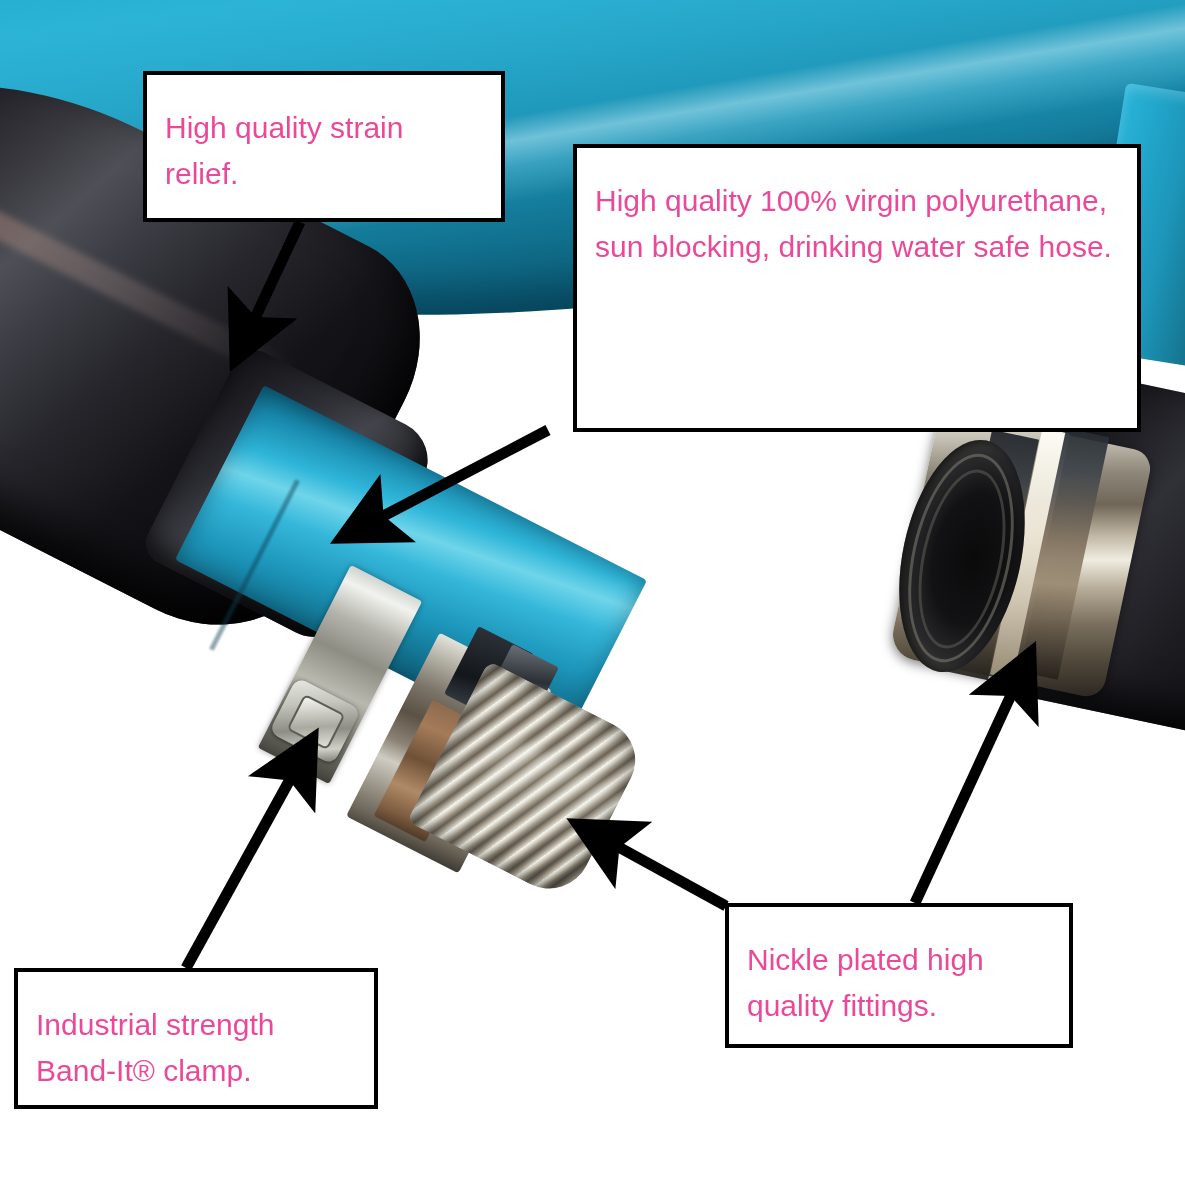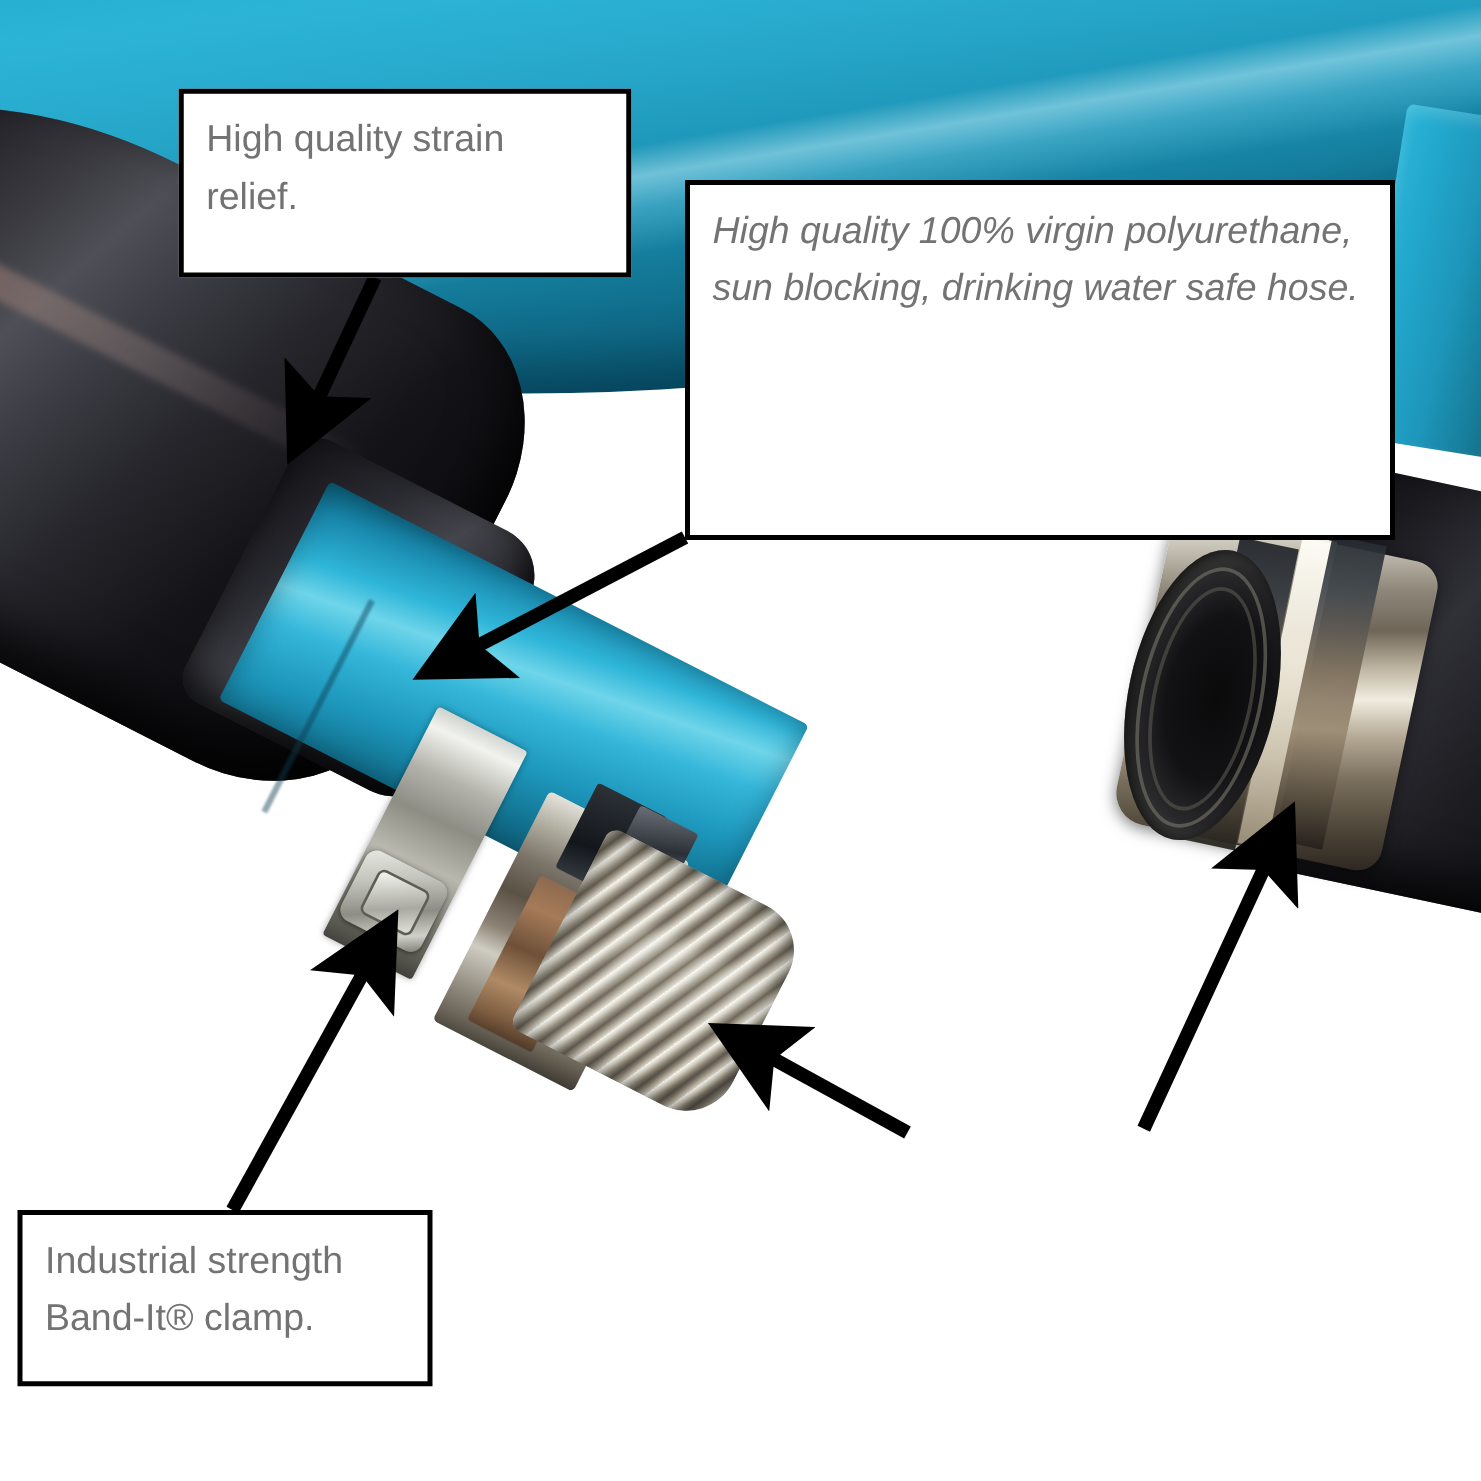--- a/index.html
+++ b/index.html
@@ -323,32 +323,32 @@
 
   
   #arrows{position:absolute;inset:0;}
 
   
   .callout{
     position:absolute;
     background:#ffffff;
     border:4px solid #000000;
     box-sizing:border-box;
-    padding:14px 16px 12px 18px;
-    color:#737373;
+    padding:30px 16px 12px 18px;
+    color:#ec4899;
     font-size:30px;
     line-height:1.52;
     font-family:"Liberation Sans", sans-serif;
   }
   .callout p{margin:0 0 10px 0;}
   .callout p:last-child{margin-bottom:0;}
 
   #callout-strain-relief{left:143px;top:71px;width:362px;height:151px;}
-  #callout-hose{left:548px;top:144px;width:568px;height:288px;font-style:italic;}
-  #callout-clamp{left:14px;top:968px;width:332px;height:141px;}
+  #callout-hose{left:573px;top:144px;width:568px;height:288px;}
+  #callout-clamp{left:14px;top:968px;width:364px;height:141px;}
   #callout-fittings{left:725px;top:903px;width:348px;height:145px;}
 </style>
 </head>
 <body>
 
 <div id="stage">
 
   <div id="photo">
 
     <div class="part hose-top2"></div>
@@ -401,14 +401,17 @@
   </div>
 
   <div class="callout" id="callout-hose">
     <p>High quality 100% virgin polyurethane, sun blocking, drinking water safe hose.</p>
   </div>
 
   <div class="callout" id="callout-clamp">
     <p>Industrial strength Band-It® clamp.</p>
   </div>
 
+  <div class="callout" id="callout-fittings">
+    <p>Nickle plated high quality fittings.</p>
+  </div>
 
 </div>
 
 </body></html>

